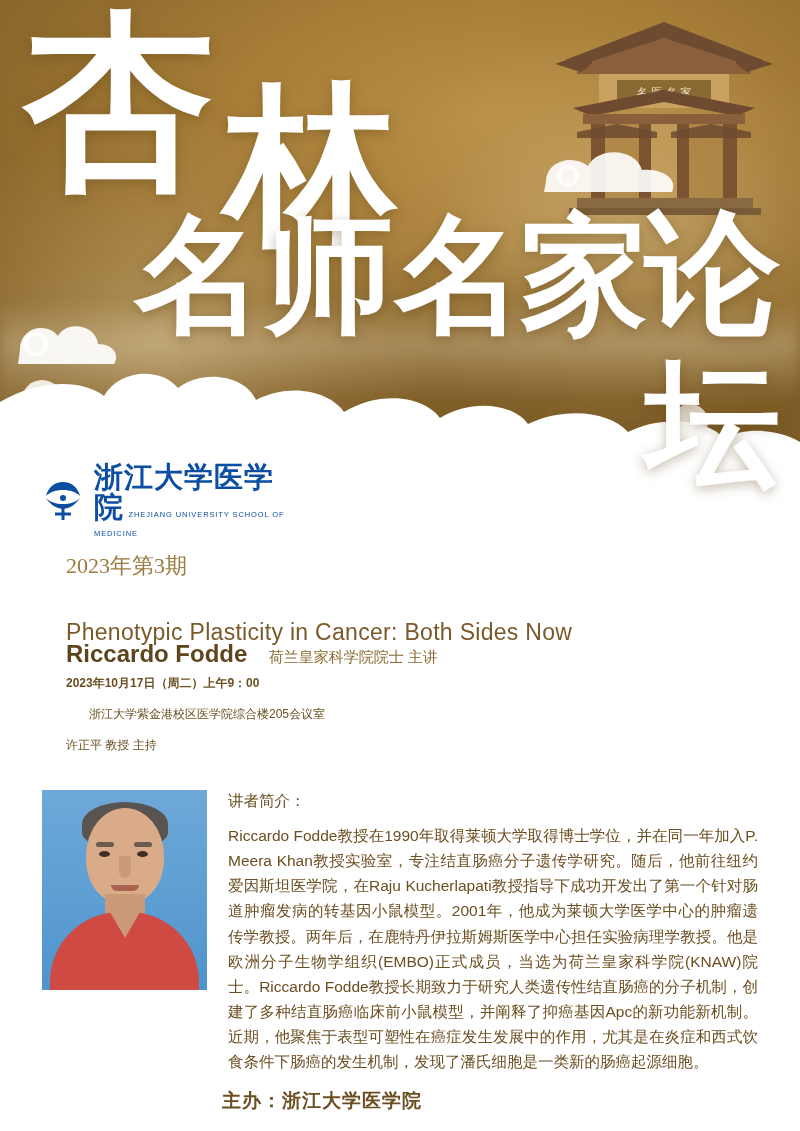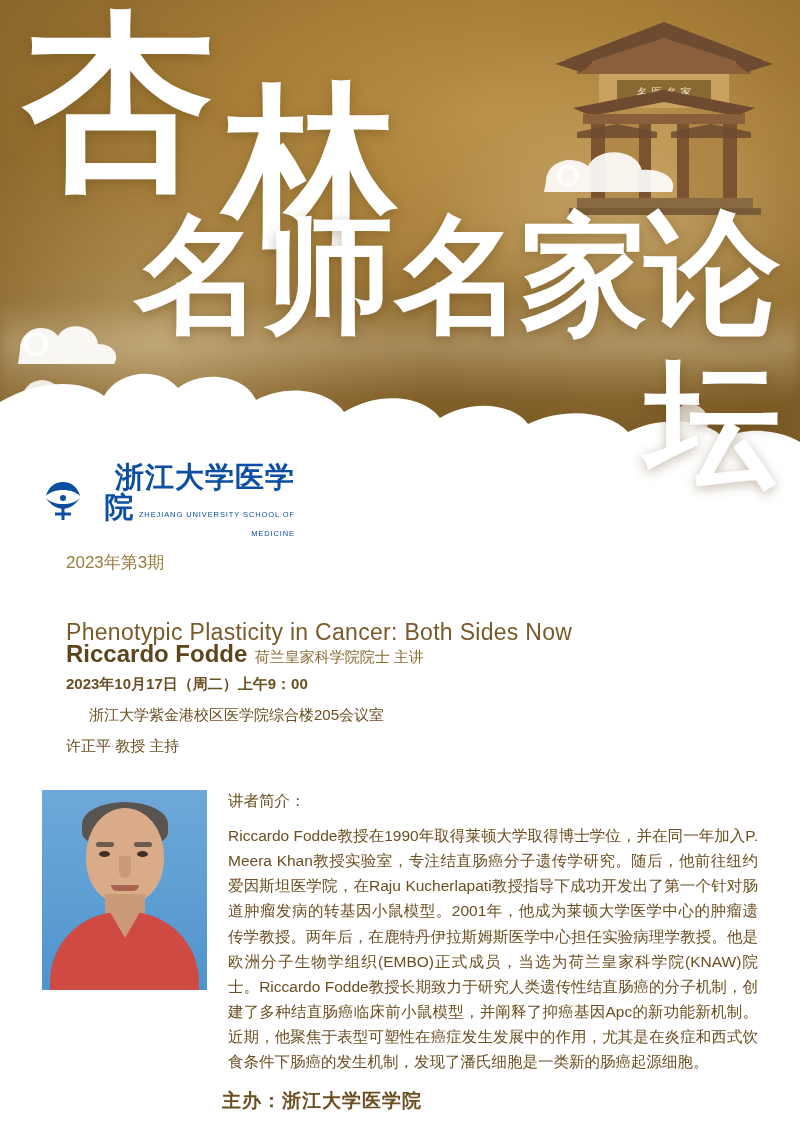--- a/index.html
+++ b/index.html
@@ -109,21 +109,21 @@
   .logo {
     position: absolute;
     left: 40px; top: 473px;
     width: 255px;
     height: 56px;
     display: flex;
     align-items: center;
   }
   .logo .mark { width: 46px; height: 46px; flex: 0 0 46px; }
   .logo .mark svg { display:block; width:46px; height:46px; }
-  .logo .words { margin-left: 8px; text-align: right; }
+  .logo .words { margin-left: 8px; }
   .logo .cn {
     font-family: "DejaVu Serif", "Liberation Serif", serif;
     font-size: 29px;
     font-weight: 700;
     color: #0b4ea2;
     letter-spacing: 1px;
     line-height: 1.05;
   }
   .logo .en {
     font-size: 7.5px;
@@ -135,23 +135,23 @@
   .logo .rule {
     height: 1px;
     background: #0b4ea2;
     margin-top: 2px;
   }
 
   
   .issue {
     position: absolute;
     left: 66px; top: 551px;
-    font-size: 17px;
+    font-size: 22px;
     color: #9a7b3f;
-    font-family: Liberation Sans, sans-serif;
+    font-family: Liberation Serif, serif;
   }
   .talk-title {
     position: absolute;
     left: 66px; top: 619px;
     width: 690px;
     font-size: 23px;
     color: #7a5a28;
     font-family: "Liberation Sans", sans-serif;
     letter-spacing: 0.3px;
   }
@@ -162,26 +162,26 @@
     color: #6b4f22;
   }
   .speaker-line .name {
     font-weight: 700;
     font-size: 24px;
     color: #5d451d;
   }
   .speaker-line .aff {
     font-size: 15px;
     color: #8a6a31;
-    margin-left: 2px;
+    margin-left: 16px;
   }
   .meta-line {
     position: absolute;
     left: 66px;
-    font-size: 15px;
+    font-size: 12px;
     color: #6b4f22;
   }
   .meta-time  { top: 675px; font-weight: 700; }
   .meta-place { top: 706px; margin-left: 23px; }
   .meta-host  { top: 737px; }
 
   
   .portrait {
     position: absolute;
     left: 42px; top: 790px;

